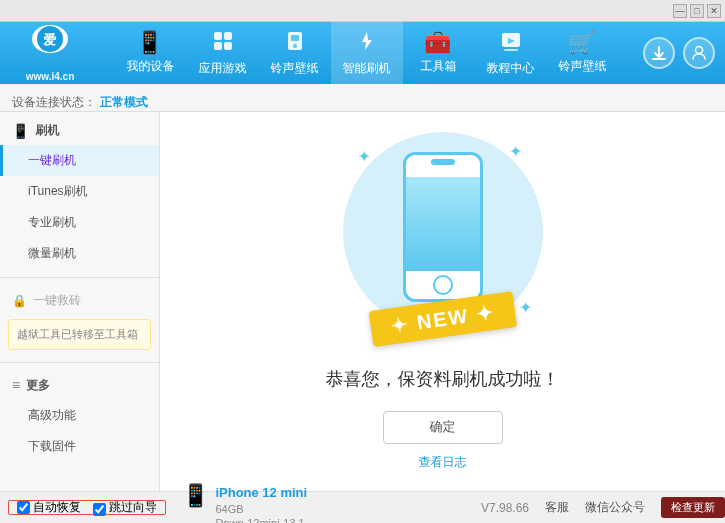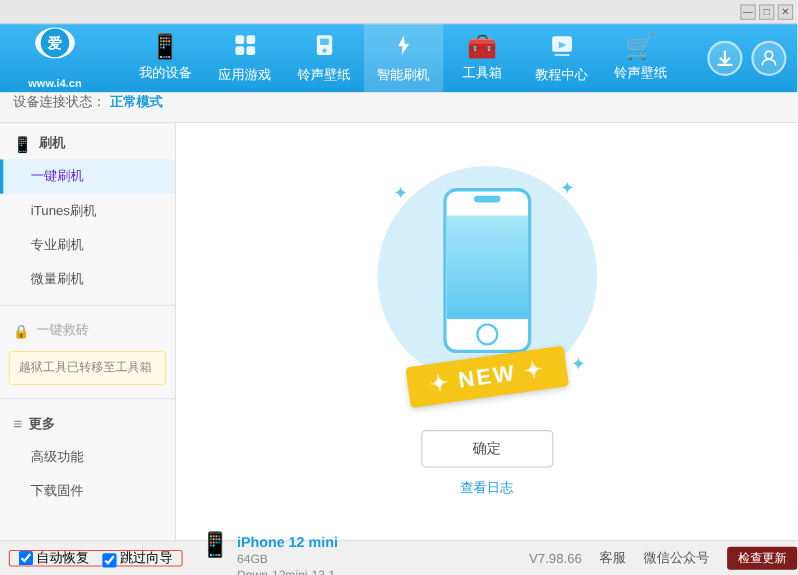--- a/index.html
+++ b/index.html
@@ -118,21 +118,21 @@
       cursor: pointer;
       font-size: 16px;
     }
 
     
     .status-bar {
       height: 28px;
       background: #f5f5f5;
       border-bottom: 1px solid #ddd;
       display: flex;
-      align-items: flex-start;
+      align-items: flex-end;
       padding: 0 12px;
       font-size: 12px;
       color: #333;
     }
     .status-label {
       color: #666;
     }
     .status-value {
       color: #1a9de0;
       font-weight: bold;
@@ -524,20 +524,21 @@
         <div class="phone-notch"></div>
         <div class="phone-screen"></div>
         <div class="phone-home"></div>
       </div>
 
       <div style="position:absolute; bottom:10px; left:50%; transform:translateX(-50%) rotate(-8deg); background:#f5c518; color:white; font-size:20px; font-weight:bold; padding:6px 20px; border-radius:4px; white-space:nowrap; letter-spacing:2px; box-shadow:0 2px 6px rgba(0,0,0,0.2);">
         ✦ NEW ✦
       </div>
     </div>
 
+    <div class="success-text">恭喜您，保资料刷机成功啦！</div>
 
     <button class="confirm-btn">确定</button>
 
     <a class="log-link" href="#">查看日志</a>
   </div>
 </div>
 
 <div class="bottom-full" style="height:32px; background:#f0f0f0; border-top:1px solid #ddd; display:flex; align-items:center; width:100%; font-size:12px;">
 
   <div style="display:flex; align-items:center; border:1px solid #e74c3c; border-radius:2px; margin:0 8px; padding:2px 8px; height:15px; gap:12px;">

